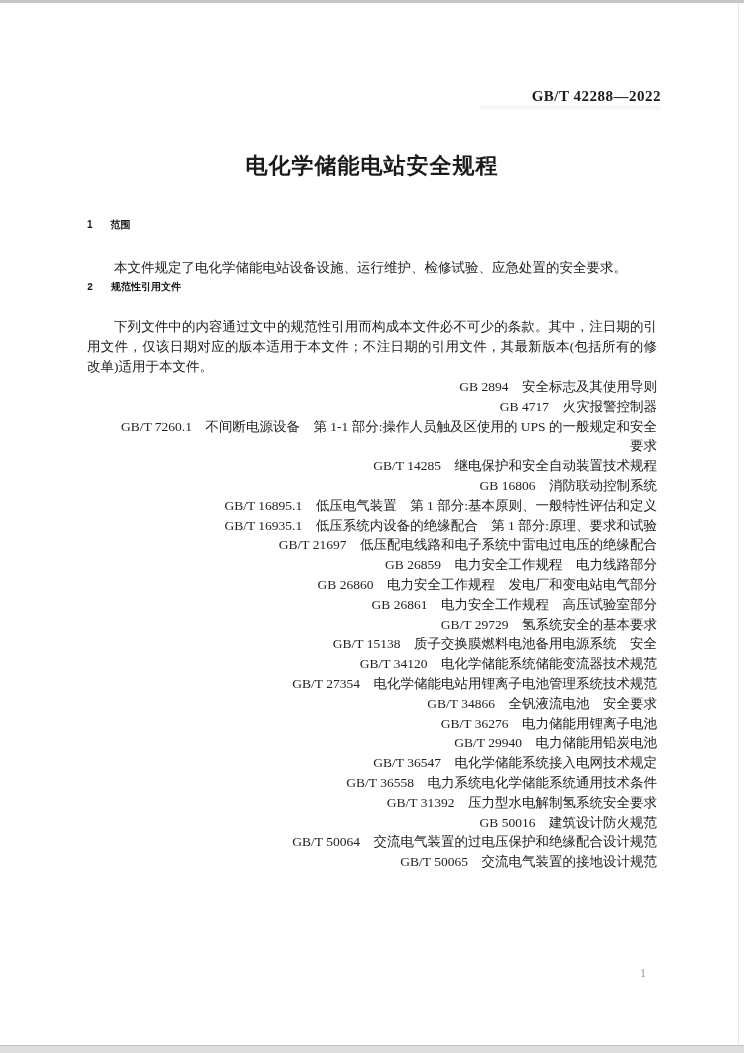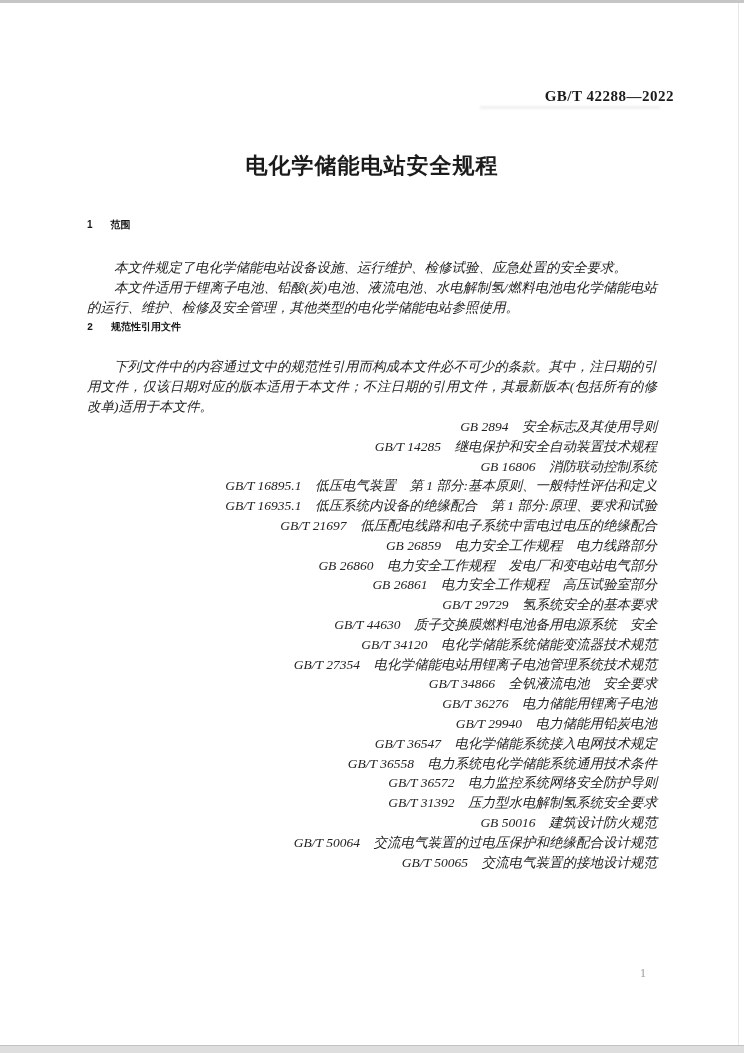--- a/index.html
+++ b/index.html
@@ -17,21 +17,21 @@
   }
   .edge-strip-bottom {
     position: absolute; left: 0; top: 1045px; width: 744px; height: 8px;
     background: #dedede; border-top: 1px solid #c2c2c2;
   }
   .edge-line-right {
     position: absolute; top: 3px; bottom: 8px; left: 738px; width: 1px;
     background: #e7e7e7;
   }
   .doc-header {
-    position: absolute; top: 88px; right: 70px;
+    position: absolute; top: 88px; right: 83px;
     font-family: "Liberation Serif", "DejaVu Serif", serif;
     font-weight: 700; font-size: 15px; letter-spacing: 0.5px; color: #1c1c1c;
   }
   .header-smudge {
     position: absolute; top: 106px; left: 480px; width: 180px; height: 3px;
     background: #f0f0f0; filter: blur(1px);
   }
   .doc-title {
     position: absolute; top: 151px; left: 0; width: 744px;
     margin: 0; text-align: center;
@@ -44,21 +44,21 @@
   .sec-heading {
     font-family: "Liberation Sans", "DejaVu Sans", sans-serif;
     font-weight: 700; font-size: 10px; line-height: 20px; color: #161616;
     margin: 0;
   }
   .sec-heading .sec-num { margin-right: 18px; }
   .sec1-heading { margin-bottom: 23px; }
   .sec2-heading { margin-bottom: 19px; font-family: Liberation Mono, monospace; }
   .para {
     margin: 0; font-size: 13.5px; line-height: 20px;
-    text-indent: 27px; text-align: justify; color: #232323; font-style: italic;
+    text-indent: 27px; text-align: justify; color: #232323;
   }
   .ref-list { margin: 0; }
   .ref-list .para { line-height: 19.8px; text-align: right; }
   .page-number {
     position: absolute; top: 966px; left: 640px;
     font-size: 12px; color: #9a9a9a;
   }
 </style>
 </head>
 <body>
@@ -71,70 +71,70 @@
 
 <h1 class="doc-title">电化学储能电站安全规程</h1>
 
 <div class="content">
 
   <div class="section">
     <p class="sec-heading sec1-heading">
       <span class="sec-num">1</span><span>范围</span>
     </p>
     <p class="para">本文件规定了电化学储能电站设备设施、运行维护、检修试验、应急处置的安全要求。</p>
-    <p class="para">本文件适用于锂离子电池、铅酸(炭)电池、液流电池、水电解制氢/燃料电池电化学储能电站的运行、维护、检修及安全管理，其他类型的电化学储能电站参照使用。</p>
   </div>
 
   <div class="section">
     <p class="sec-heading sec2-heading">
       <span class="sec-num">2</span><span>规范性引用文件</span>
     </p>
     <p class="para">下列文件中的内容通过文中的规范性引用而构成本文件必不可少的条款。其中，注日期的引用文件，仅该日期对应的版本适用于本文件；不注日期的引用文件，其最新版本(包括所有的修改单)适用于本文件。</p>
     <div class="ref-list">
 
         <p class="para">GB 2894　安全标志及其使用导则</p>
 
+        <p class="para">GB 4717　火灾报警控制器</p>
 
+        <p class="para">GB/T 7260.1　不间断电源设备　第 1-1 部分:操作人员触及区使用的 UPS 的一般规定和安全要求</p>
 
         <p class="para">GB/T 14285　继电保护和安全自动装置技术规程</p>
 
         <p class="para">GB 16806　消防联动控制系统</p>
 
         <p class="para">GB/T 16895.1　低压电气装置　第 1 部分:基本原则、一般特性评估和定义</p>
 
         <p class="para">GB/T 16935.1　低压系统内设备的绝缘配合　第 1 部分:原理、要求和试验</p>
 
         <p class="para">GB/T 21697　低压配电线路和电子系统中雷电过电压的绝缘配合</p>
 
         <p class="para">GB 26859　电力安全工作规程　电力线路部分</p>
 
         <p class="para">GB 26860　电力安全工作规程　发电厂和变电站电气部分</p>
 
         <p class="para">GB 26861　电力安全工作规程　高压试验室部分</p>
 
         <p class="para">GB/T 29729　氢系统安全的基本要求</p>
 
-        <p class="para">GB/T 44630　质子交换膜燃料电池备用电源系统　安全</p>
+        <p class="para">GB/T 15138　质子交换膜燃料电池备用电源系统　安全</p>
 
 
         <p class="para">GB/T 34120　电化学储能系统储能变流器技术规范</p>
 
         <p class="para">GB/T 27354　电化学储能电站用锂离子电池管理系统技术规范</p>
 
         <p class="para">GB/T 34866　全钒液流电池　安全要求</p>
 
         <p class="para">GB/T 36276　电力储能用锂离子电池</p>
 
         <p class="para">GB/T 29940　电力储能用铅炭电池</p>
 
         <p class="para">GB/T 36547　电化学储能系统接入电网技术规定</p>
 
         <p class="para">GB/T 36558　电力系统电化学储能系统通用技术条件</p>
 
-        <p class="para">GB/T 36572　电力监控系统网络安全防护导则</p>
 
         <p class="para">GB/T 31392　压力型水电解制氢系统安全要求</p>
 
         <p class="para">GB 50016　建筑设计防火规范</p>
 
         <p class="para">GB/T 50064　交流电气装置的过电压保护和绝缘配合设计规范</p>
 
         <p class="para">GB/T 50065　交流电气装置的接地设计规范</p>
       </div>
   </div>

